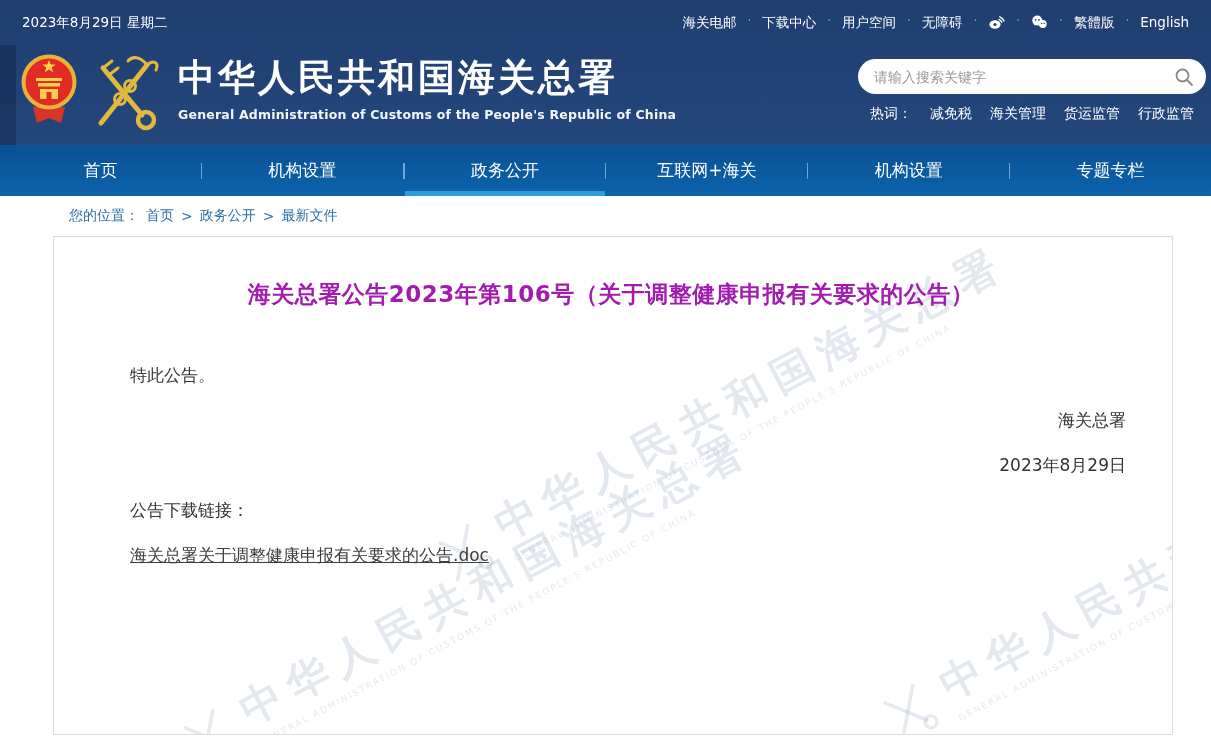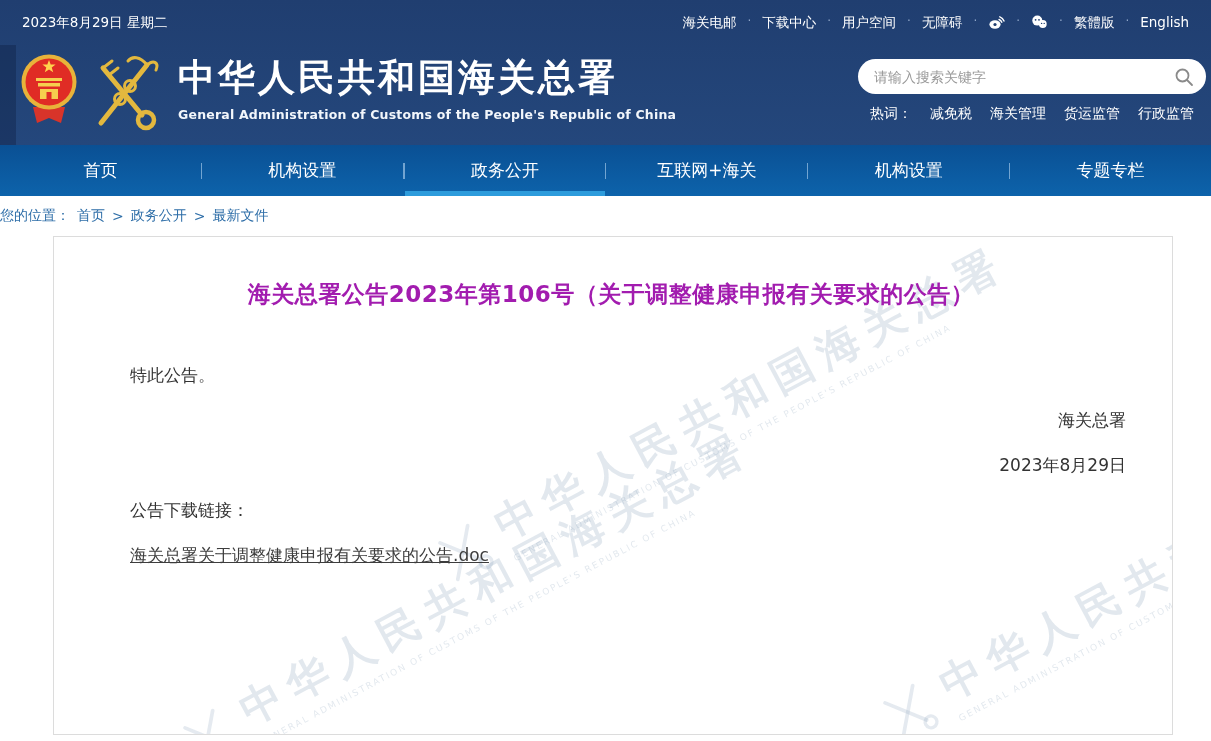--- a/index.html
+++ b/index.html
@@ -36,21 +36,21 @@
   .hotwords{display:flex;align-items:center;gap:18px;margin-top:11px;color:#fff;font-size:14px;padding-left:12px;}
   .hotwords a{color:#fff;text-decoration:none;cursor:pointer;}
 
   
   .nav{display:flex;height:51px;background:linear-gradient(180deg,var(--nav-blue1),var(--nav-blue2));align-items:stretch;}
   .nav-cell{flex:1;position:relative;display:flex;align-items:center;justify-content:center;color:#fff;font-size:17px;cursor:pointer;}
   .nav-cell.active::after{content:'';position:absolute;left:0;right:0;bottom:0;height:5px;background:var(--active-underline);}
   .nav-divider{width:1px;height:16px;background:rgba(150,190,225,0.75);align-self:center;}
 
   
-  .breadcrumb-row{height:40px;display:flex;align-items:center;font-size:14px;color:var(--breadcrumb);gap:7px;}
+  .breadcrumb-row{height:40px;display:flex;align-items:center;padding-left:53px;font-size:14px;color:var(--breadcrumb);gap:7px;margin-left:16px;}
   .breadcrumb-row a{color:var(--breadcrumb);text-decoration:none;cursor:pointer;}
 
   
   .card{position:relative;margin-left:53px;width:1120px;height:499px;border:1px solid #dcdcdc;background:#fff;overflow:hidden;}
   .card-inner{position:relative;padding:0 46px 0 42px;z-index:2;}
   .article-title{margin-top:42px;text-align:center;font-size:23px;font-weight:bold;color:#a21caf;letter-spacing:.5px;}
   .article-body{margin-top:48px;font-size:17px;color:var(--body-text);line-height:35px;}
   .article-body p{margin-top:10px;}
   .article-body p:first-child{margin-top:0;}
   .indent{text-indent:2em;}

